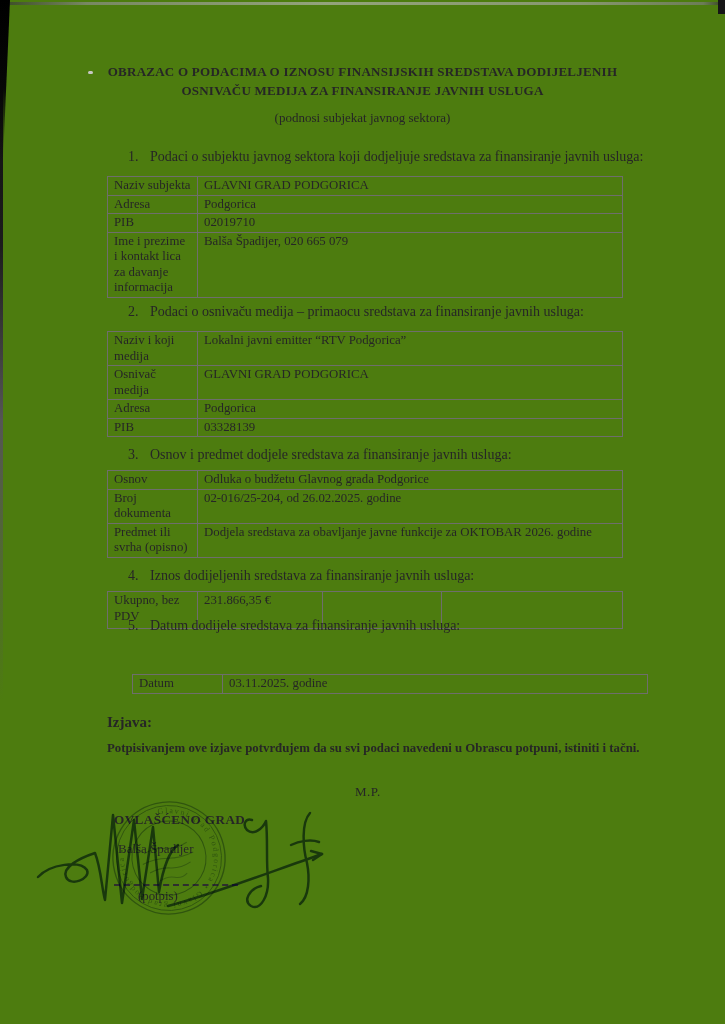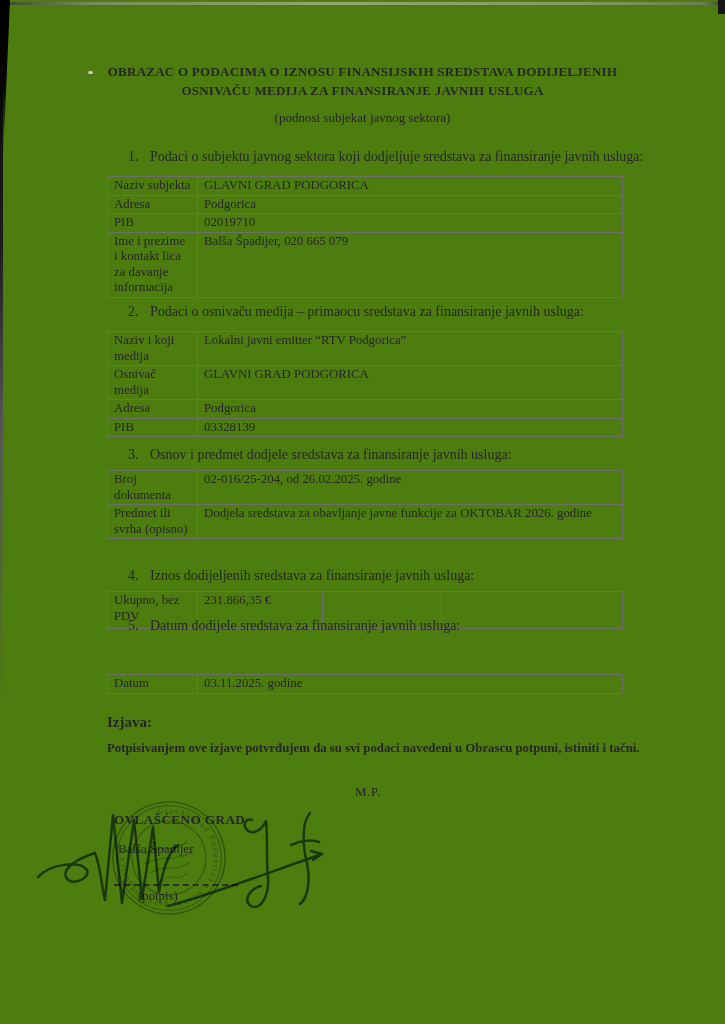--- a/index.html
+++ b/index.html
@@ -27,21 +27,21 @@
   .sec { position:absolute; left:128px; font-size:14px; white-space:nowrap; }
   .sec .num { display:inline-block; width:22px; }
   .sec1 { top:149px; } .sec2 { top:304px; } .sec3 { top:447px; }
   .sec4 { top:568px; } .sec5 { top:618px; }
 
   
   .tbl { position:absolute; left:107px; width:516px; border-collapse:collapse; table-layout:fixed;
     font-size:12.8px; }
   .tbl td { border:1px solid #6e6e6c; padding:1px 6px 1px 6px; vertical-align:top;
     line-height:15.5px; overflow:hidden; }
-  .t1 { top:176px;border-radius:6px; } .t2 { top:331px; } .t3 { top:470px; } .t4 { top:591px; } .t5 { top:674px; }
+  .t1 { top:176px;border-radius:6px; } .t2 { top:331px; } .t3 { top:470px; } .t4 { top:591px; } .t5 { top:674px;margin-left:25px; }
   col.lbl { width:90px; }
   .h18 { height:18px; } .h17 { height:17px; } .h16 { height:16px; }
   .h33 { height:33px; } .h32 { height:32px; } .h31 { height:31px;margin-left:44px; }
   .h62 { height:62px; } .h37 { height:37px; } .h19 { height:19px; }
 
   
   .izjava-label { position:absolute; left:107px; top:714px; font-weight:bold; font-size:15px; }
   .izjava-text { position:absolute; left:107px; top:741px; font-size:12.8px; white-space:nowrap;font-weight:bold; }
   .mp { position:absolute; left:355px; top:784px; font-size:13px; letter-spacing:.5px; }
   .ovl { position:absolute; left:114px; top:812px; font-weight:bold; font-size:13.2px; letter-spacing:.4px; }
@@ -128,20 +128,24 @@
 
   <div class="sec sec3">
     <span class="num">3.</span><span>Osnov i predmet dodjele sredstava za finansiranje javnih usluga:</span>
   </div>
   <table class="tbl t3">
     <colgroup>
         <col class="lbl">
         <col>
       </colgroup>
     <tbody>
+        <tr class="h17">
+      <td>Osnov</td>
+      <td>Odluka o budžetu Glavnog grada  Podgorice</td>
+    </tr>
     <tr class="h33">
       <td>Broj dokumenta</td>
       <td>02-016/25-204, od 26.02.2025. godine</td>
     </tr>
     <tr class="h31">
       <td>Predmet ili svrha (opisno)</td>
       <td>Dodjela sredstava za obavljanje javne funkcije za OKTOBAR 2026. godine</td>
     </tr>
   </tbody>
     </table>

